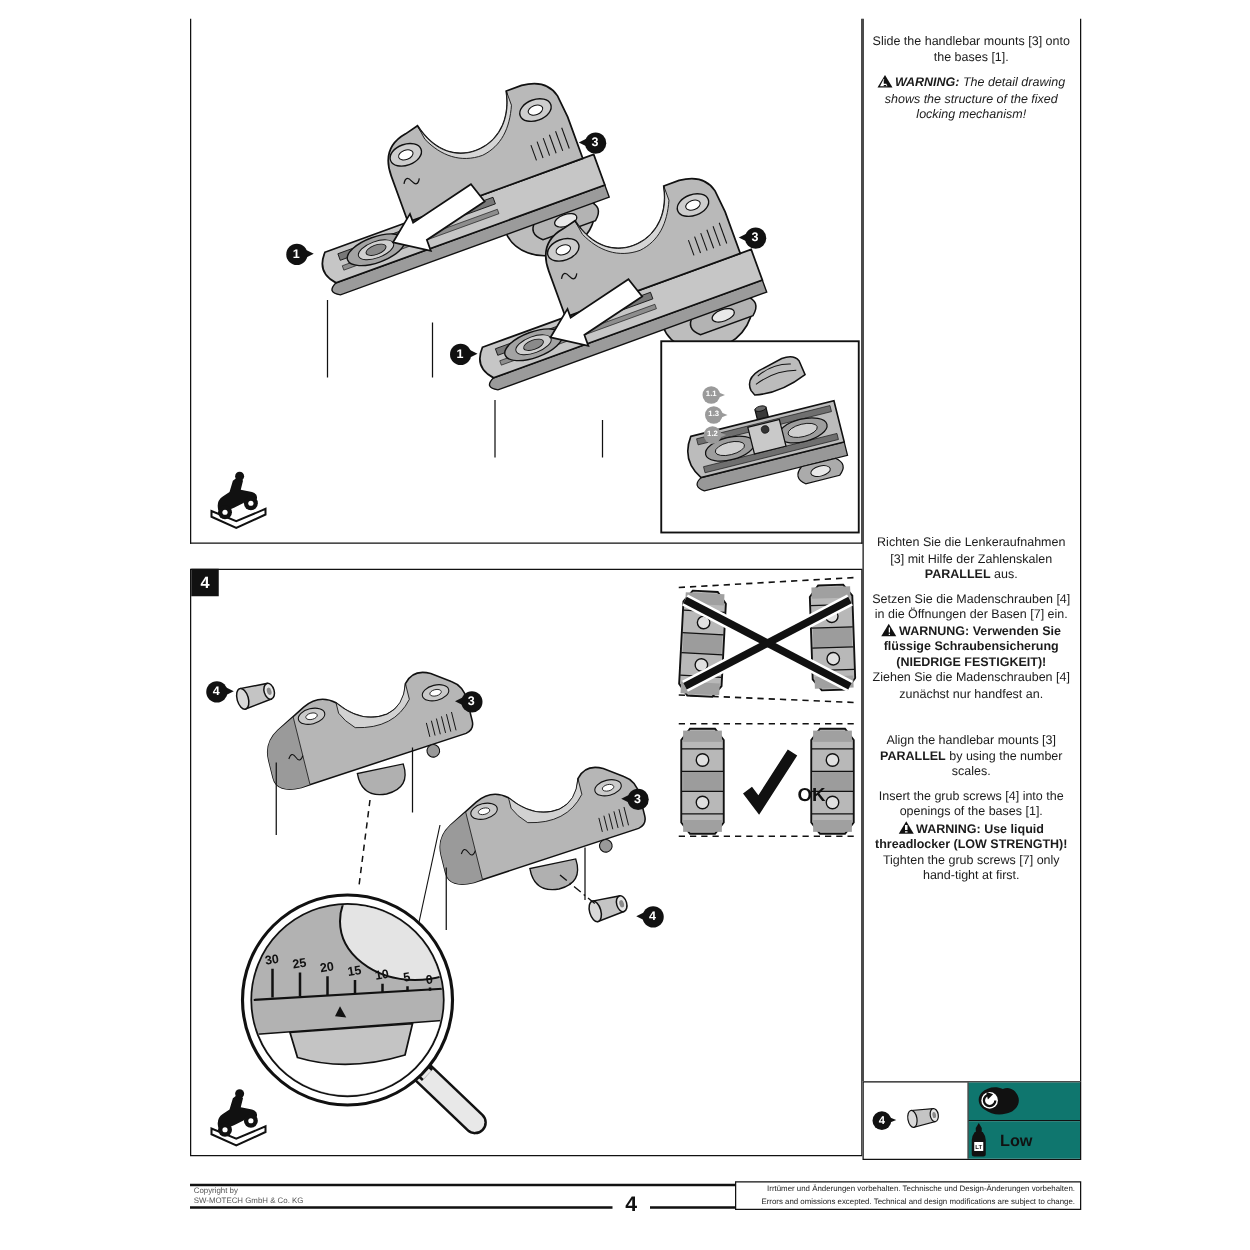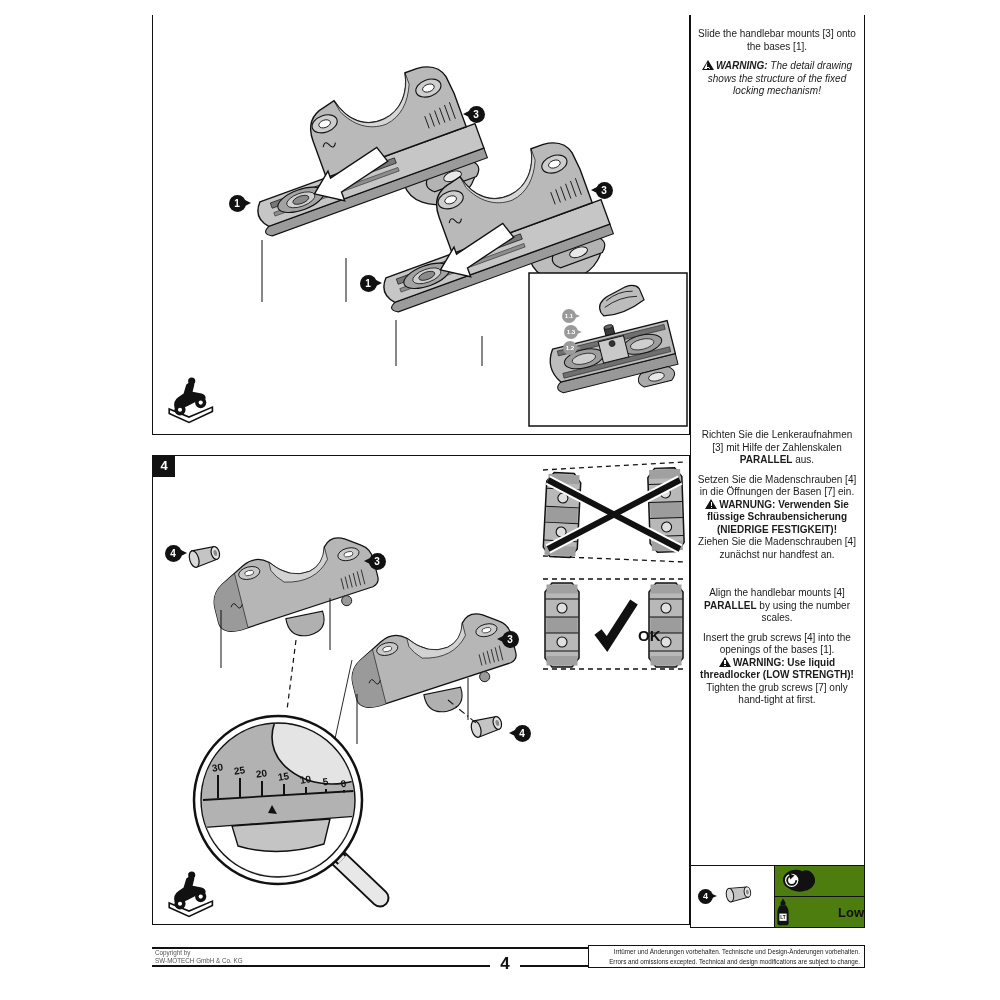--- a/index.html
+++ b/index.html
@@ -45,21 +45,21 @@
 
   
   .hwbox{position:absolute;left:690px;top:865px;width:175px;height:63px;border:1.5px solid #111;
          background:#fff;display:flex;box-sizing:border-box;z-index:4;}
   .hw-left{width:76px;display:flex;align-items:center;padding-left:7px;gap:9px;}
   .hw-badge{position:relative;width:15px;height:15px;border-radius:50%;background:#111;color:#fff;
             font-weight:bold;font-size:9px;line-height:15px;text-align:center;flex:0 0 auto;}
   .hw-badge::after{content:"";position:absolute;right:-4px;top:5px;border-top:2.5px solid transparent;
             border-bottom:2.5px solid transparent;border-left:5px solid #111;}
   .hw-right{flex:1;border-left:1.3px solid #111;display:flex;flex-direction:column;}
-  .hw-cell{flex:1;background:#4d7c0f;display:flex;align-items:center;justify-content:space-between;}
+  .hw-cell{flex:1;background:#0f766e;display:flex;align-items:center;justify-content:flex-start;}
   .hw-hand{border-bottom:1.3px solid #111;}
   .hw-low{gap:9px;font-weight:bold;font-size:13px;color:#111;}
 
   
   .f-line{position:absolute;height:1.5px;background:#111;}
   .f-copy{position:absolute;left:155px;top:949px;font-size:6.3px;line-height:1.3;color:#555;}
   .f-box{position:absolute;left:588px;top:945px;width:277px;height:23px;border:1px solid #111;
          box-sizing:border-box;font-size:6.3px;line-height:1.6;text-align:right;padding:1px 4px 0 0;color:#222;}
   .f-page{position:absolute;left:490px;top:954px;width:30px;text-align:center;
           font-size:17px;font-weight:bold;color:#111;}
@@ -312,21 +312,21 @@
     <p class="b" style="margin-bottom:0">
       <span class="wicon"><span class="t1"></span><span class="bar"></span><span class="dot"></span></span><span>WARNUNG: Verwenden Sie flüssige Schraubensicherung (NIEDRIGE FESTIGKEIT)!</span>
     </p>
     <p>
       <span>Ziehen Sie die Madenschrauben [4] zunächst nur handfest an.</span>
     </p>
   </div>
 
   <div class="abs itext" style="top:587px">
     <p>
-      <span>Align the handlebar mounts [4] </span><span class="b">PARALLEL</span><span> by using the number scales.</span>
+      <span>Align the handlebar mounts [3] </span><span class="b">PARALLEL</span><span> by using the number scales.</span>
     </p>
     <p style="margin-bottom:0">
       <span>Insert the grub screws [4] into the openings of the bases [1].</span>
     </p>
     <p class="b" style="margin-bottom:0">
       <span class="wicon"><span class="t1"></span><span class="bar"></span><span class="dot"></span></span><span>WARNING: Use liquid threadlocker (LOW STRENGTH)!</span>
     </p>
     <p>
       <span>Tighten the grub screws [7] only hand-tight at first.</span>
     </p>

